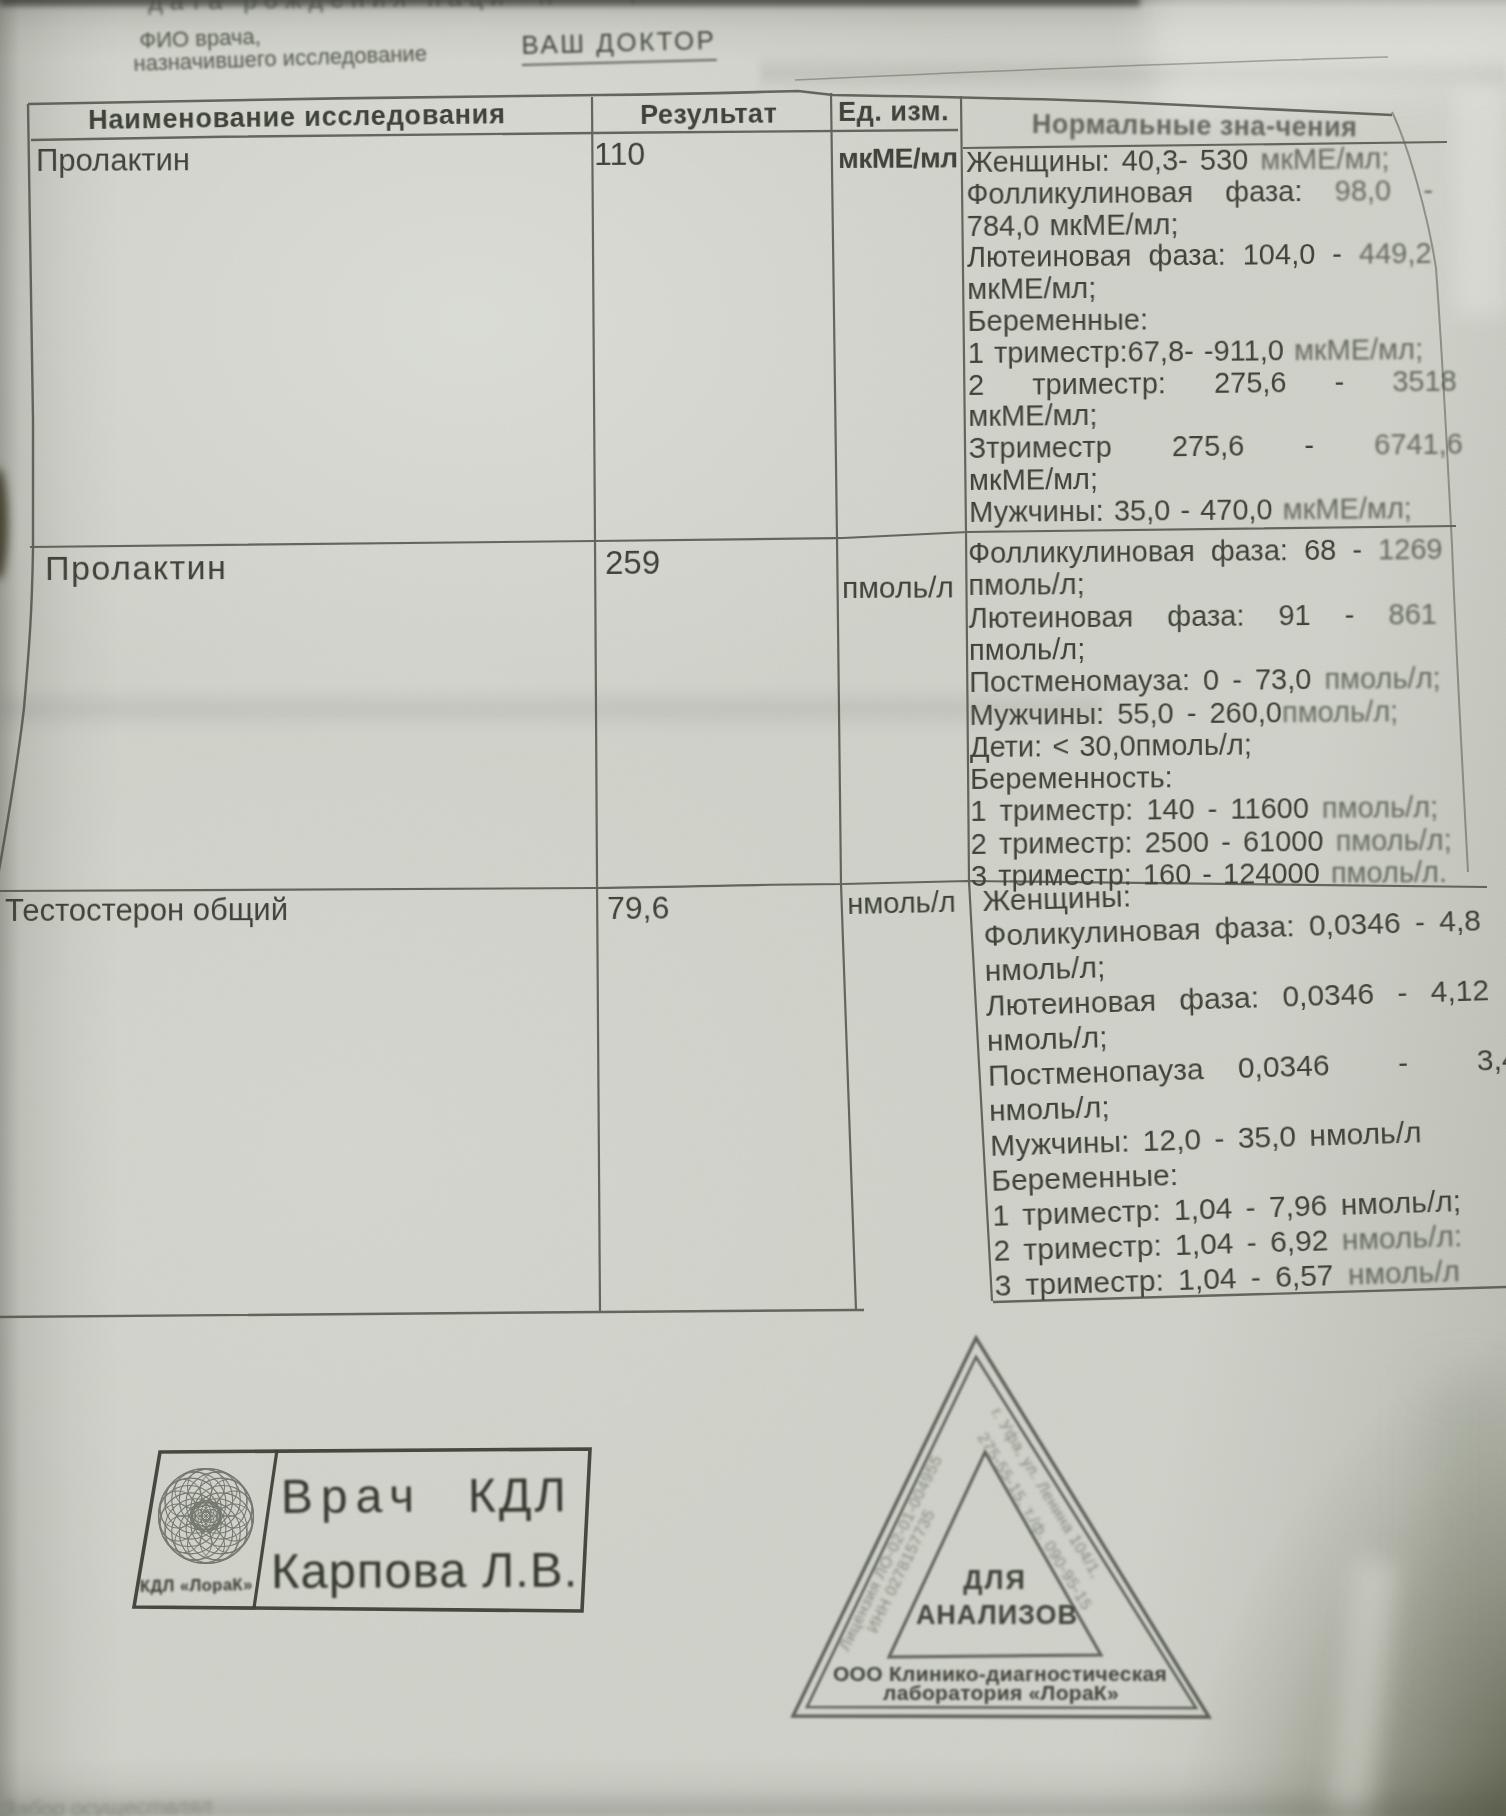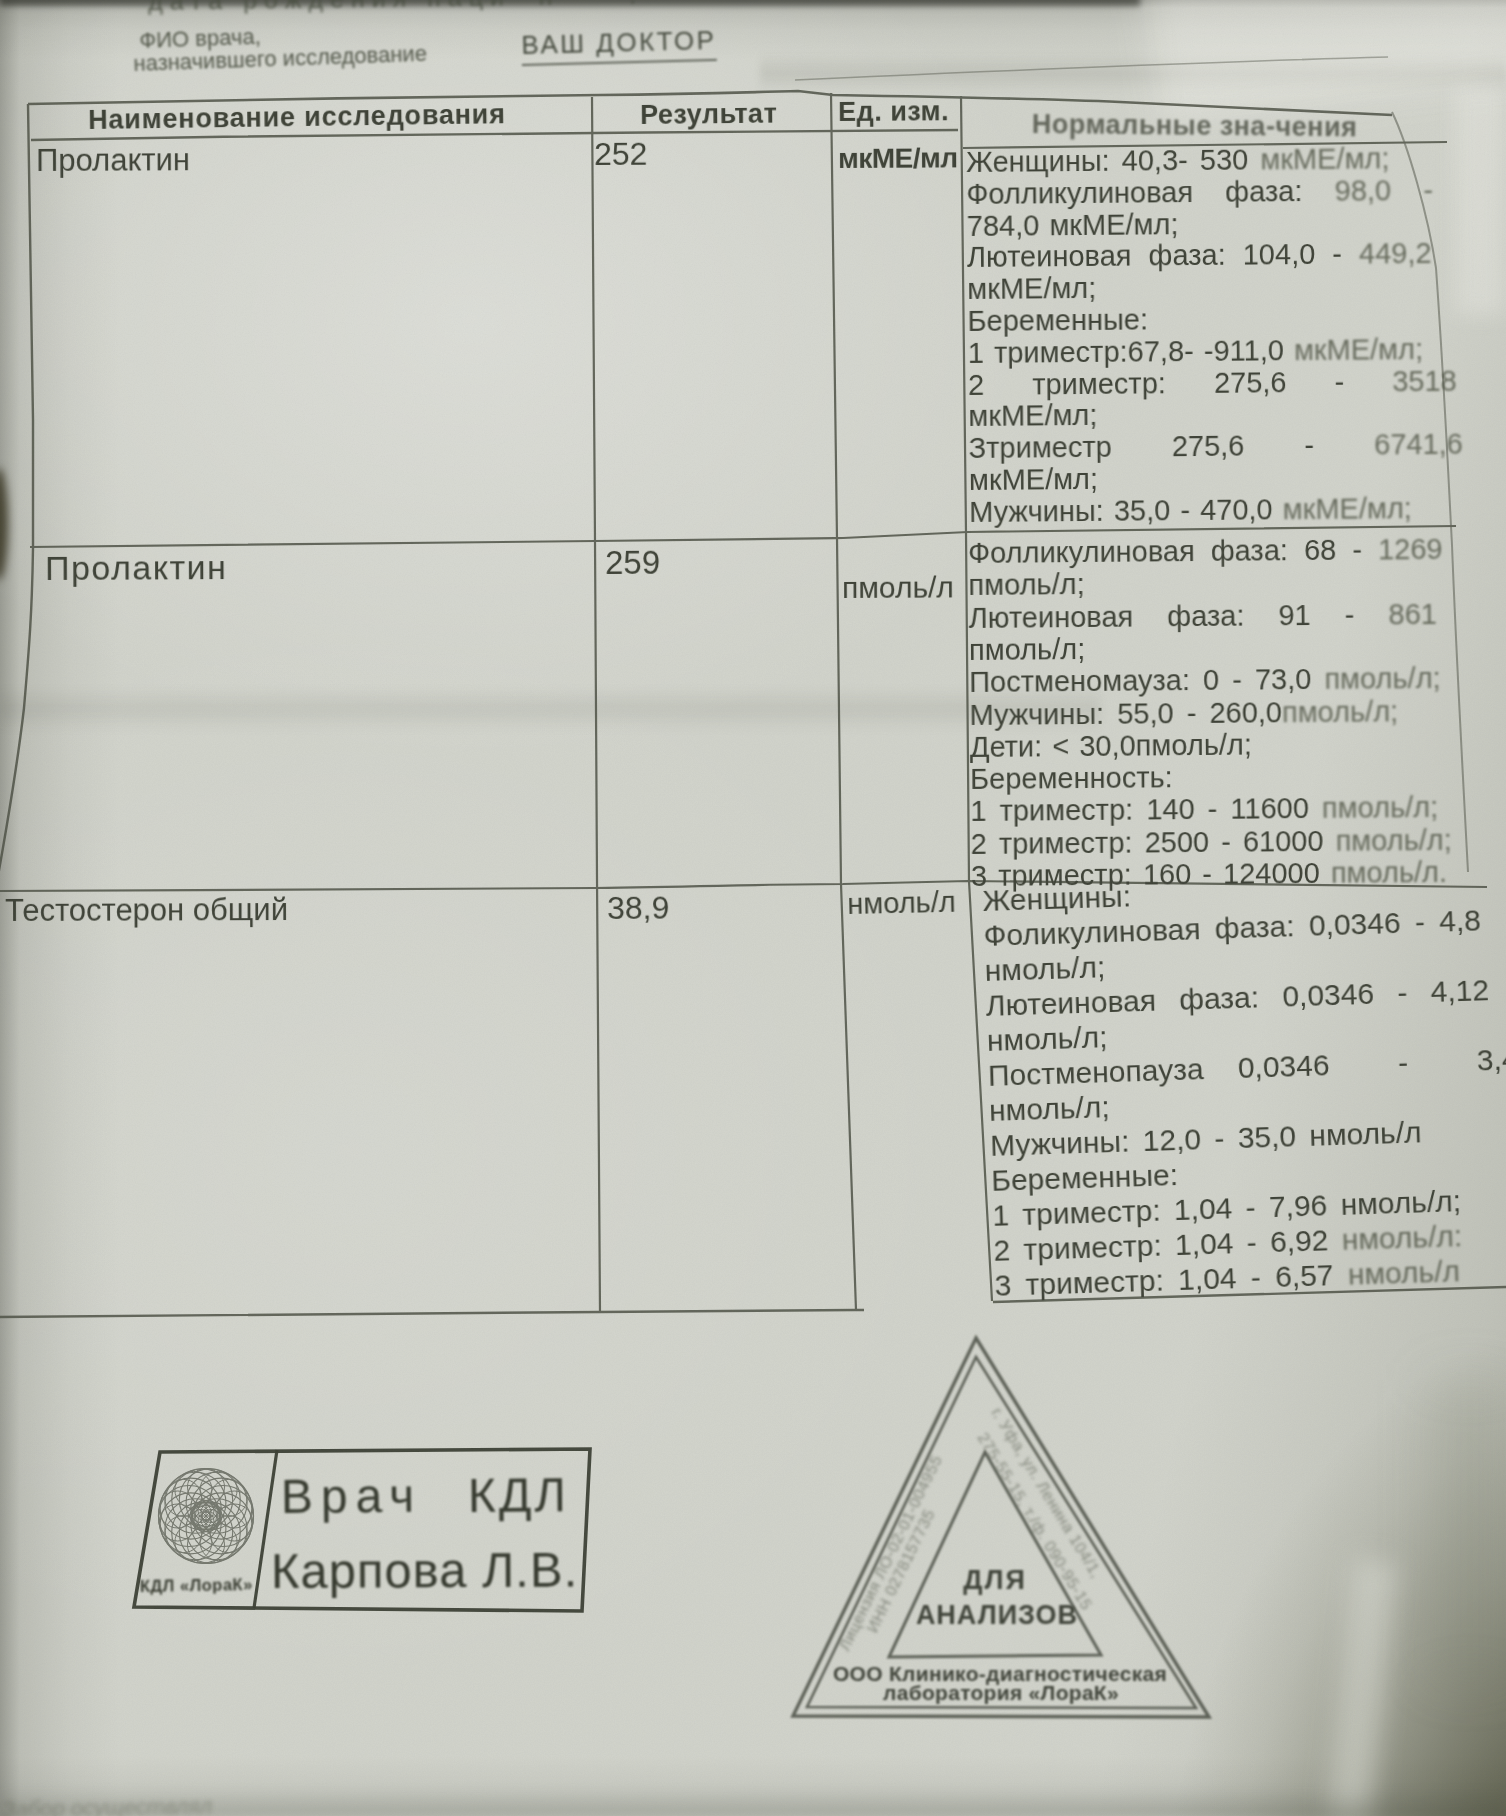--- a/index.html
+++ b/index.html
@@ -84,21 +84,21 @@
 <div style="position:absolute;left:88px;top:105px;font-size:27px;color:#3e4237;filter:blur(0.7px);transform-origin:0 0;transform:rotate(-0.8deg);white-space:nowrap;letter-spacing:0.8px;font-weight:700;">Наименование исследования</div>
 
 <div style="position:absolute;left:640px;top:100px;font-size:27px;color:#3e4237;filter:blur(0.7px);transform-origin:0 0;transform:rotate(-0.6deg);white-space:nowrap;letter-spacing:0.5px;font-weight:700;">Результат</div>
 
 <div style="position:absolute;left:838px;top:97px;font-size:27px;color:#3e4237;filter:blur(0.7px);transform-origin:0 0;transform:rotate(-0.4deg);white-space:nowrap;letter-spacing:0.5px;font-weight:700;">Ед. изм.</div>
 
 <div style="position:absolute;left:1032px;top:109px;font-size:27px;color:rgba(62,66,54,0.75);filter:blur(1.3px);transform-origin:0 0;transform:rotate(0.6deg);white-space:nowrap;letter-spacing:0.5px;font-weight:700;">Нормальные зна-чения</div>
 
 <div style="position:absolute;left:36px;top:143px;font-size:31px;color:#3e4237;filter:blur(0.6px);transform-origin:0 0;transform:rotate(-0.3deg);white-space:nowrap;">Пролактин</div>
 
-<div style="position:absolute;left:594px;top:136px;font-size:32px;color:#3e4237;filter:blur(0.6px);transform-origin:0 0;transform:rotate(-0.3deg);white-space:nowrap;">252</div>
+<div style="position:absolute;left:594px;top:136px;font-size:32px;color:#3e4237;filter:blur(0.6px);transform-origin:0 0;transform:rotate(-0.3deg);white-space:nowrap;">110</div>
 
 <div style="position:absolute;left:838px;top:143px;font-size:28px;color:#3e4237;filter:blur(0.6px);transform-origin:0 0;transform:rotate(-0.3deg);white-space:nowrap;letter-spacing:-0.5px;font-weight:bold;">мкМЕ/мл</div>
 
 <div style="position:absolute;left:966px;top:146px;transform-origin:0 0;transform:rotate(-0.5deg);">
 <div style="position:absolute;left:0;top:0.0px;font-size:29px;color:#3e4237;filter:blur(0.7px);white-space:nowrap;word-spacing:4px;">Женщины: 40,3- 530 <span style="color:rgba(74,79,64,0.78);filter:blur(0.9px);">мкМЕ/мл;</span></div>
 <div style="position:absolute;left:0;top:31.8px;font-size:29px;color:#3e4237;filter:blur(0.7px);white-space:nowrap;">Фолликулиновая&nbsp;&nbsp;&nbsp; фаза:&nbsp;&nbsp;&nbsp; <span style="color:rgba(74,79,64,0.78);filter:blur(0.9px);">98,0&nbsp;&nbsp;&nbsp; -</span></div>
 <div style="position:absolute;left:0;top:63.6px;font-size:29px;color:#3e4237;filter:blur(0.7px);white-space:nowrap;word-spacing:2px;">784,0 мкМЕ/мл;</div>
 <div style="position:absolute;left:0;top:95.4px;font-size:29px;color:#3e4237;filter:blur(0.7px);white-space:nowrap;word-spacing:9px;">Лютеиновая фаза: 104,0 - <span style="color:rgba(74,79,64,0.78);filter:blur(0.9px);">449,2</span></div>
 <div style="position:absolute;left:0;top:127.2px;font-size:29px;color:#3e4237;filter:blur(0.7px);white-space:nowrap;">мкМЕ/мл;</div>
 <div style="position:absolute;left:0;top:159.0px;font-size:29px;color:#3e4237;filter:blur(0.7px);white-space:nowrap;">Беременные:</div>
@@ -125,21 +125,21 @@
 <div style="position:absolute;left:0;top:161.5px;font-size:29px;color:#3e4237;filter:blur(0.7px);white-space:nowrap;word-spacing:5px;">Мужчины: 55,0 - 260,0<span style="color:rgba(74,79,64,0.78);filter:blur(0.9px);">пмоль/л;</span></div>
 <div style="position:absolute;left:0;top:193.8px;font-size:29px;color:#3e4237;filter:blur(0.7px);white-space:nowrap;word-spacing:2px;">Дети: &lt; 30,0пмоль/л;</div>
 <div style="position:absolute;left:0;top:226.1px;font-size:29px;color:#3e4237;filter:blur(0.7px);white-space:nowrap;">Беременность:</div>
 <div style="position:absolute;left:0;top:258.4px;font-size:29px;color:#3e4237;filter:blur(0.7px);white-space:nowrap;word-spacing:5px;">1 триместр: 140 - 11600 <span style="color:rgba(74,79,64,0.78);filter:blur(0.9px);">пмоль/л;</span></div>
 <div style="position:absolute;left:0;top:290.7px;font-size:29px;color:#3e4237;filter:blur(0.7px);white-space:nowrap;word-spacing:4px;">2 триместр: 2500 - 61000 <span style="color:rgba(74,79,64,0.78);filter:blur(0.9px);">пмоль/л;</span></div>
 <div style="position:absolute;left:0;top:323.0px;font-size:29px;color:#3e4237;filter:blur(0.7px);white-space:nowrap;word-spacing:3px;">3 триместр: 160 - 124000 <span style="color:rgba(74,79,64,0.78);filter:blur(0.9px);">пмоль/л.</span></div>
 </div>
 
 <div style="position:absolute;left:5px;top:893px;font-size:31px;color:#3e4237;filter:blur(0.6px);transform-origin:0 0;transform:rotate(-0.2deg);white-space:nowrap;">Тестостерон общий</div>
 
-<div style="position:absolute;left:607px;top:890px;font-size:32px;color:#3e4237;filter:blur(0.6px);transform-origin:0 0;transform:rotate(-0.4deg);white-space:nowrap;">38,9</div>
+<div style="position:absolute;left:607px;top:890px;font-size:32px;color:#3e4237;filter:blur(0.6px);transform-origin:0 0;transform:rotate(-0.4deg);white-space:nowrap;">79,6</div>
 
 <div style="position:absolute;left:847px;top:888px;font-size:29px;color:#3e4237;filter:blur(0.6px);transform-origin:0 0;transform:rotate(-1.2deg);white-space:nowrap;">нмоль/л</div>
 
 <div style="position:absolute;left:982px;top:884px;transform-origin:0 0;transform:rotate(-1.8deg);">
 <div style="position:absolute;left:0;top:0.0px;font-size:30px;color:#3e4237;filter:blur(0.7px);white-space:nowrap;">Женщины:</div>
 <div style="position:absolute;left:0;top:35.0px;font-size:30px;color:#3e4237;filter:blur(0.7px);white-space:nowrap;word-spacing:6px;">Фоликулиновая фаза: 0,0346 - 4,8</div>
 <div style="position:absolute;left:0;top:70.0px;font-size:30px;color:#3e4237;filter:blur(0.7px);white-space:nowrap;">нмоль/л;</div>
 <div style="position:absolute;left:0;top:105.0px;font-size:30px;color:#3e4237;filter:blur(0.7px);white-space:nowrap;word-spacing:15px;">Лютеиновая фаза: 0,0346 - 4,12</div>
 <div style="position:absolute;left:0;top:140.0px;font-size:30px;color:#3e4237;filter:blur(0.7px);white-space:nowrap;">нмоль/л;</div>
 <div style="position:absolute;left:0;top:175.0px;font-size:30px;color:#3e4237;filter:blur(0.7px);white-space:nowrap;word-spacing:26px;">Постменопауза 0,0346&nbsp; -&nbsp; 3,46</div>

